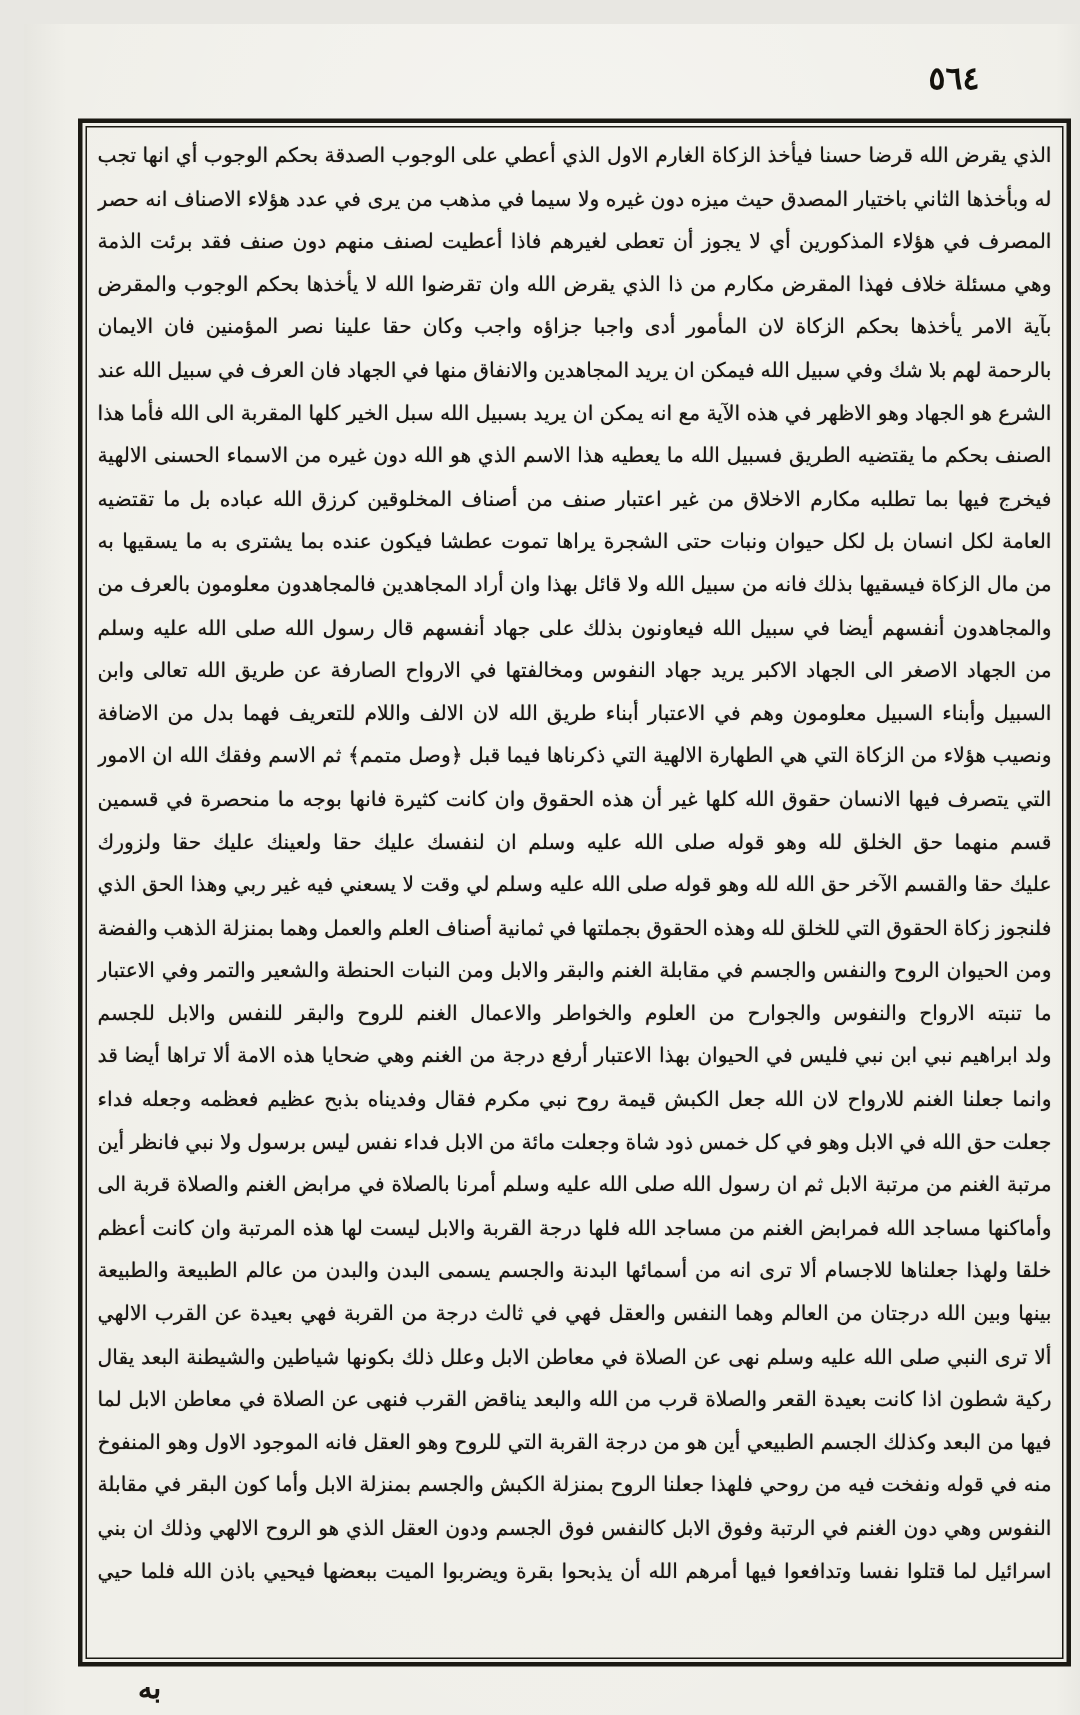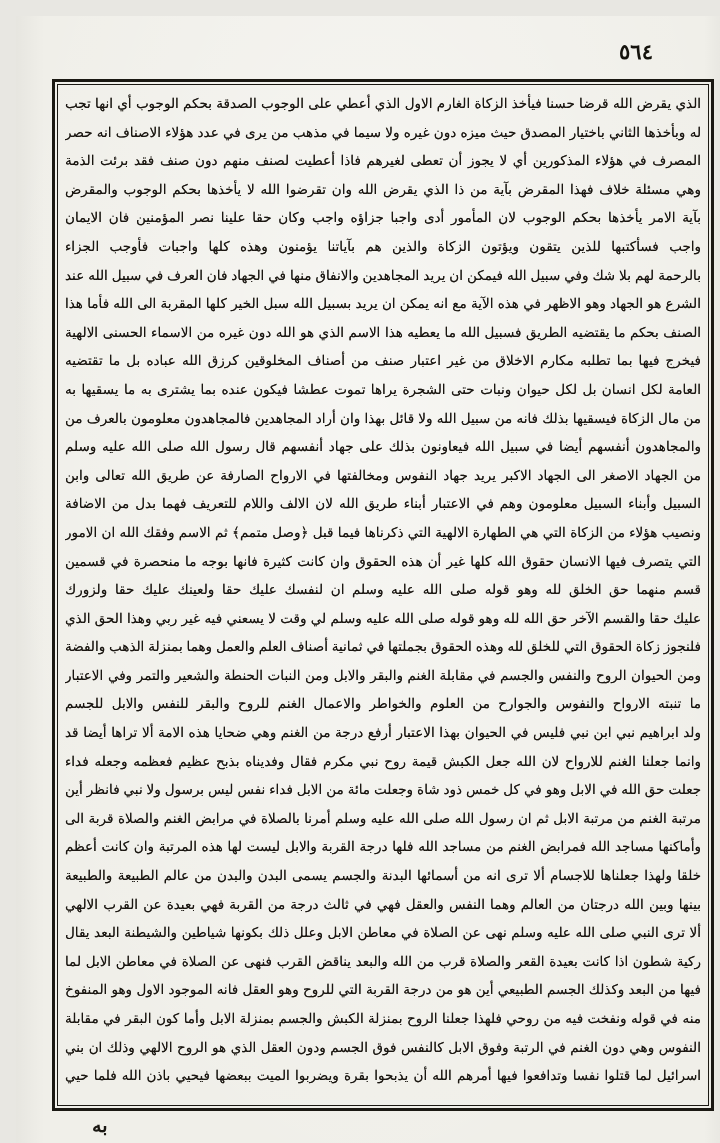--- a/index.html
+++ b/index.html
@@ -55,23 +55,22 @@
 <div class="paper">
 
   <div class="page-number">٥٦٤</div>
 
   <div class="frame">
     <div class="frame-inner">
       <div class="textblock">
           <div class="line">الذي يقرض الله قرضا حسنا فيأخذ الزكاة الغارم الاول الذي أعطي على الوجوب الصدقة بحكم الوجوب أي انها تجب</div>
           <div class="line">له وبأخذها الثاني باختيار المصدق حيث ميزه دون غيره ولا سيما في مذهب من يرى في عدد هؤلاء الاصناف انه حصر</div>
           <div class="line">المصرف في هؤلاء المذكورين أي لا يجوز أن تعطى لغيرهم فاذا أعطيت لصنف منهم دون صنف فقد برئت الذمة</div>
-          <div class="line">وهي مسئلة خلاف فهذا المقرض بآية من ذا الذي يقرض الله وان تقرضوا الله لا يأخذها بحكم الوجوب والمقرض</div>
-          <div class="line">بآية الامر يأخذها بحكم الوجوب لان المأمور أدى واجبا جزاؤه واجب وكان حقا علينا نصر المؤمنين فان الايمان</div>
-          <div class="line">واجب فسأكتبها للذين يتقون ويؤتون الزكاة والذين هم بآياتنا يؤمنون وهذه كلها واجبات فأوجب الجزاء</div>
+          <div class="line">وهي مسئلة خلاف فهذا المقرض مكارم من ذا الذي يقرض الله وان تقرضوا الله لا يأخذها بحكم الوجوب والمقرض</div>
+          <div class="line">بآية الامر يأخذها بحكم الزكاة لان المأمور أدى واجبا جزاؤه واجب وكان حقا علينا نصر المؤمنين فان الايمان</div>
           <div class="line">بالرحمة لهم بلا شك وفي سبيل الله فيمكن ان يريد المجاهدين والانفاق منها في الجهاد فان العرف في سبيل الله عند</div>
           <div class="line">الشرع هو الجهاد وهو الاظهر في هذه الآية مع انه يمكن ان يريد بسبيل الله سبل الخير كلها المقربة الى الله فأما هذا</div>
           <div class="line">الصنف بحكم ما يقتضيه الطريق فسبيل الله ما يعطيه هذا الاسم الذي هو الله دون غيره من الاسماء الحسنى الالهية</div>
           <div class="line">فيخرج فيها بما تطلبه مكارم الاخلاق من غير اعتبار صنف من أصناف المخلوقين كرزق الله عباده بل ما تقتضيه المصلحة</div>
           <div class="line">العامة لكل انسان بل لكل حيوان ونبات حتى الشجرة يراها تموت عطشا فيكون عنده بما يشترى به ما يسقيها به</div>
           <div class="line">من مال الزكاة فيسقيها بذلك فانه من سبيل الله ولا قائل بهذا وان أراد المجاهدين فالمجاهدون معلومون بالعرف من هم</div>
           <div class="line">والمجاهدون أنفسهم أيضا في سبيل الله فيعاونون بذلك على جهاد أنفسهم قال رسول الله صلى الله عليه وسلم رجعتم</div>
           <div class="line">من الجهاد الاصغر الى الجهاد الاكبر يريد جهاد النفوس ومخالفتها في الارواح الصارفة عن طريق الله تعالى وابن</div>
           <div class="line">السبيل وأبناء السبيل معلومون وهم في الاعتبار أبناء طريق الله لان الالف واللام للتعريف فهما بدل من الاضافة</div>
           <div class="line">ونصيب هؤلاء من الزكاة التي هي الطهارة الالهية التي ذكرناها فيما قبل ﴿وصل متمم﴾ ثم الاسم وفقك الله ان الامور</div>

